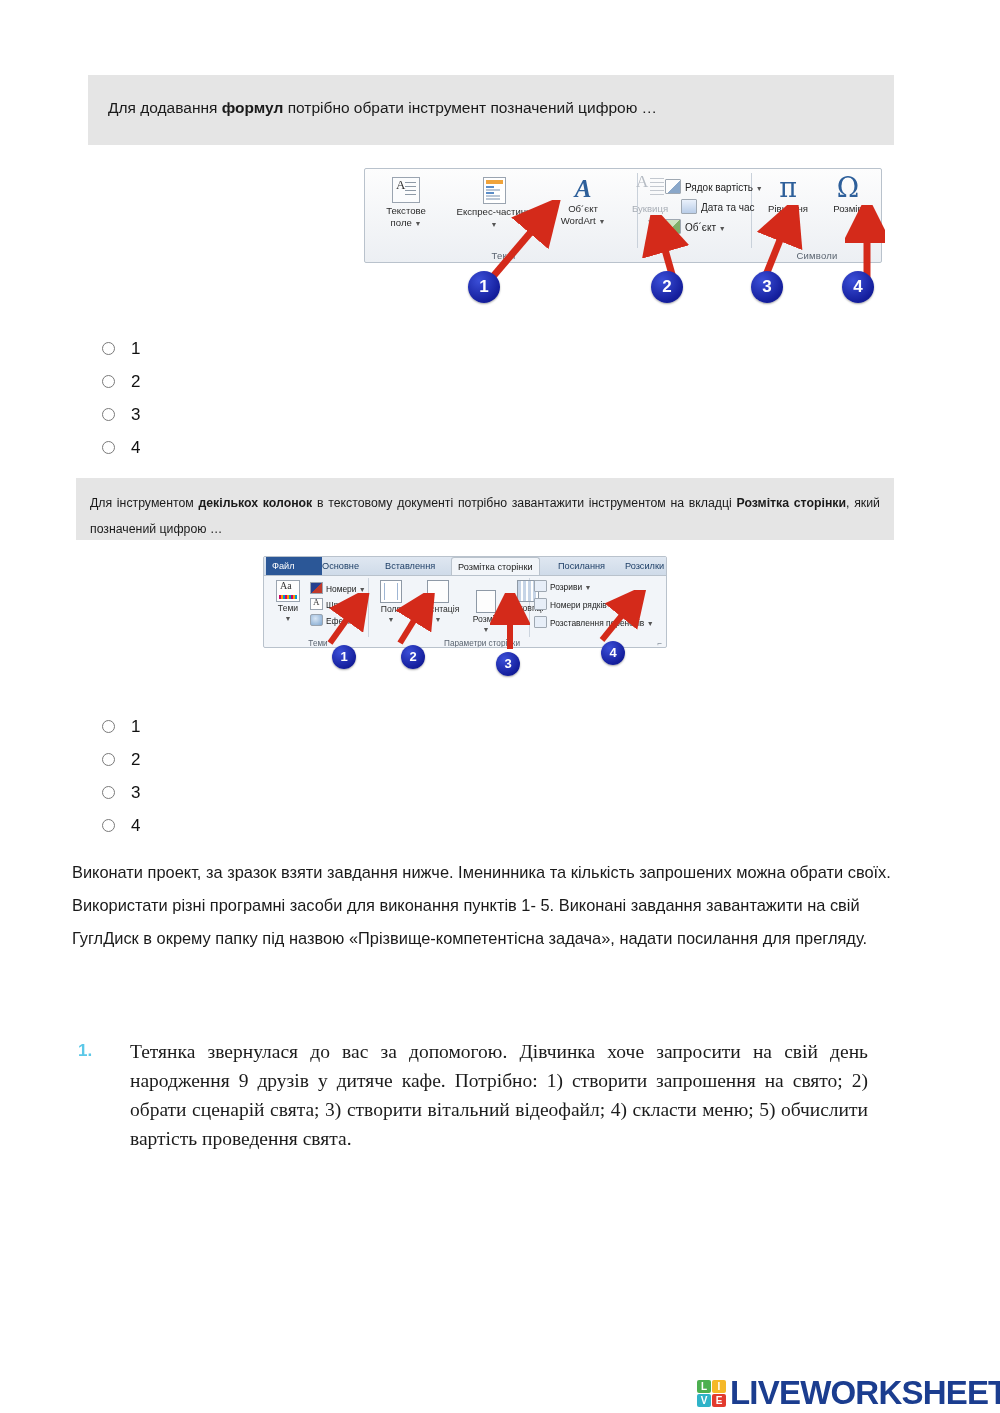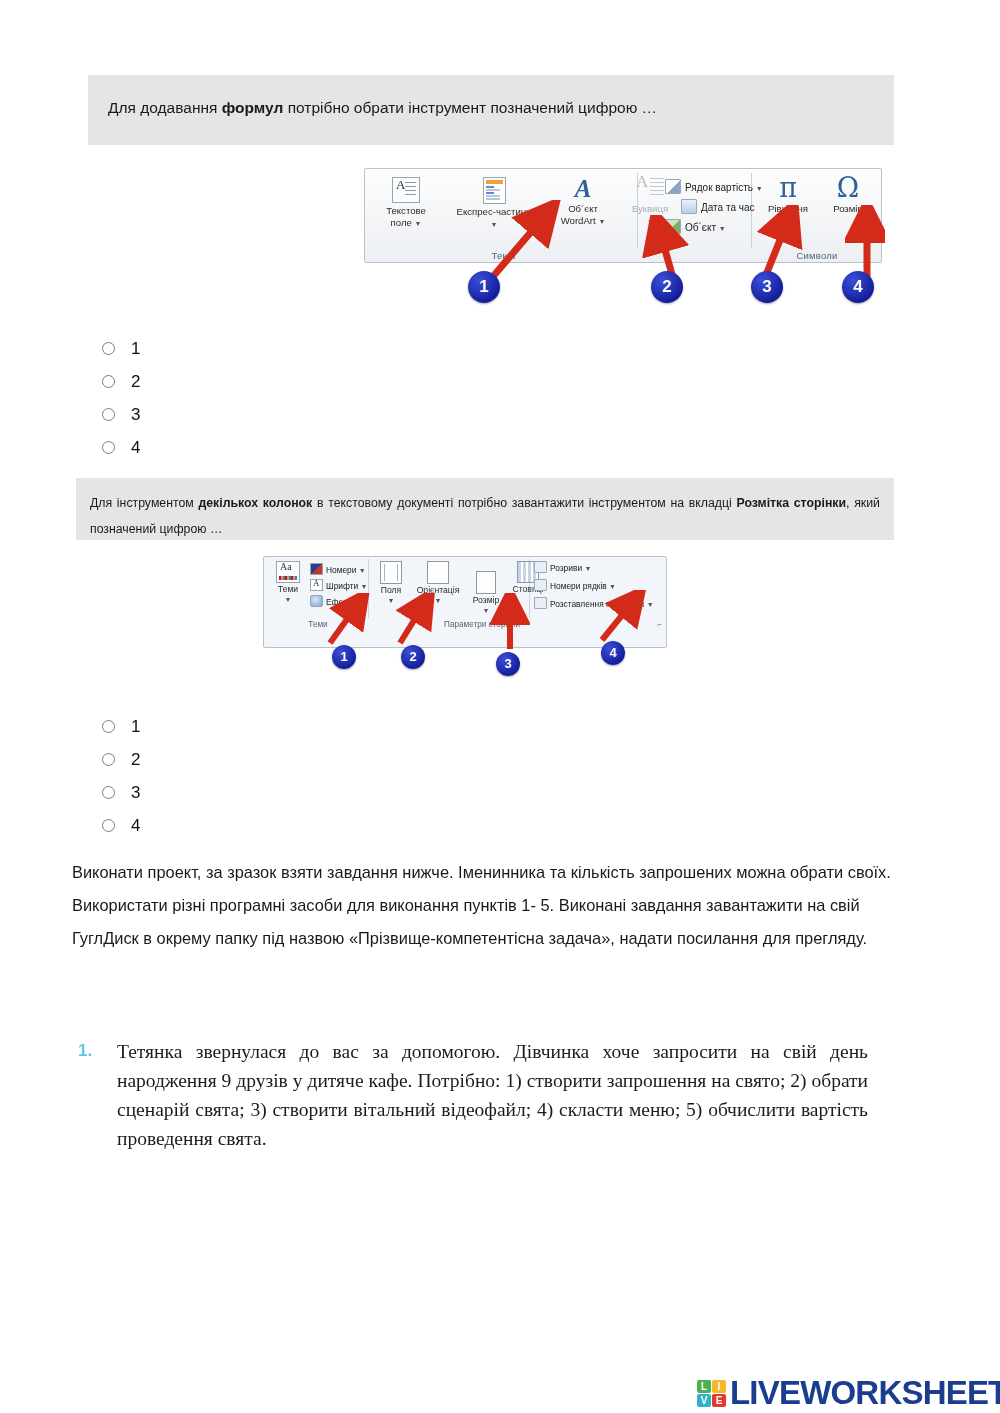--- a/index.html
+++ b/index.html
@@ -256,21 +256,21 @@
     left: 78px; top: 1037px; width: 790px;
   }
   #task-block .num {
     position: absolute; left: 0; top: 4px;
     font-family: "Liberation Sans", sans-serif;
     font-weight: bold;
     font-size: 17px;
     color: #5bc8e8;
   }
   #task-block .task-text {
-    margin-left: 39px;
+    margin-left: 52px;
     font-family: "Liberation Serif", serif;
     font-size: 19.5px;
     line-height: 29px;
     color: #1b1b1b;
     text-align: justify;
     text-align-last: left;
     font-weight: 500;
   }
 
   
@@ -445,20 +445,28 @@
   </div>
 </div>
 
 <div class="prompt-box" id="prompt-2">
   <div class="justified">
     <span>Для інструментом </span><b>декількох колонок</b><span> в текстовому документі потрібно завантажити інструментом на вкладці </span><b>Розмітка сторінки</b><span>, який позначений цифрою …</span>
   </div>
 </div>
 
 <div class="ribbon-shot" id="ribbon-2">
+  <div class="tabstrip">
+    <div class="tab file" style="left:2px; width:44px;">Файл</div>
+    <div class="tab" style="left:52px;">Основне</div>
+    <div class="tab" style="left:115px;">Вставлення</div>
+    <div class="tab active" style="left:187px;">Розмітка сторінки</div>
+    <div class="tab" style="left:288px;">Посилання</div>
+    <div class="tab" style="left:355px;">Розсилки</div>
+  </div>
   <div class="r2-body">
     <div class="r2-sep" style="left:104px;"></div>
     <div class="r2-sep" style="left:265px;"></div>
 
     <div class="r2-btn" style="left:6px; top:4px; width:36px;">
       <span class="ico ico-themes">
           <i></i>
         </span>
       <span>Теми</span><br>
       <span class="caret">▼</span>

